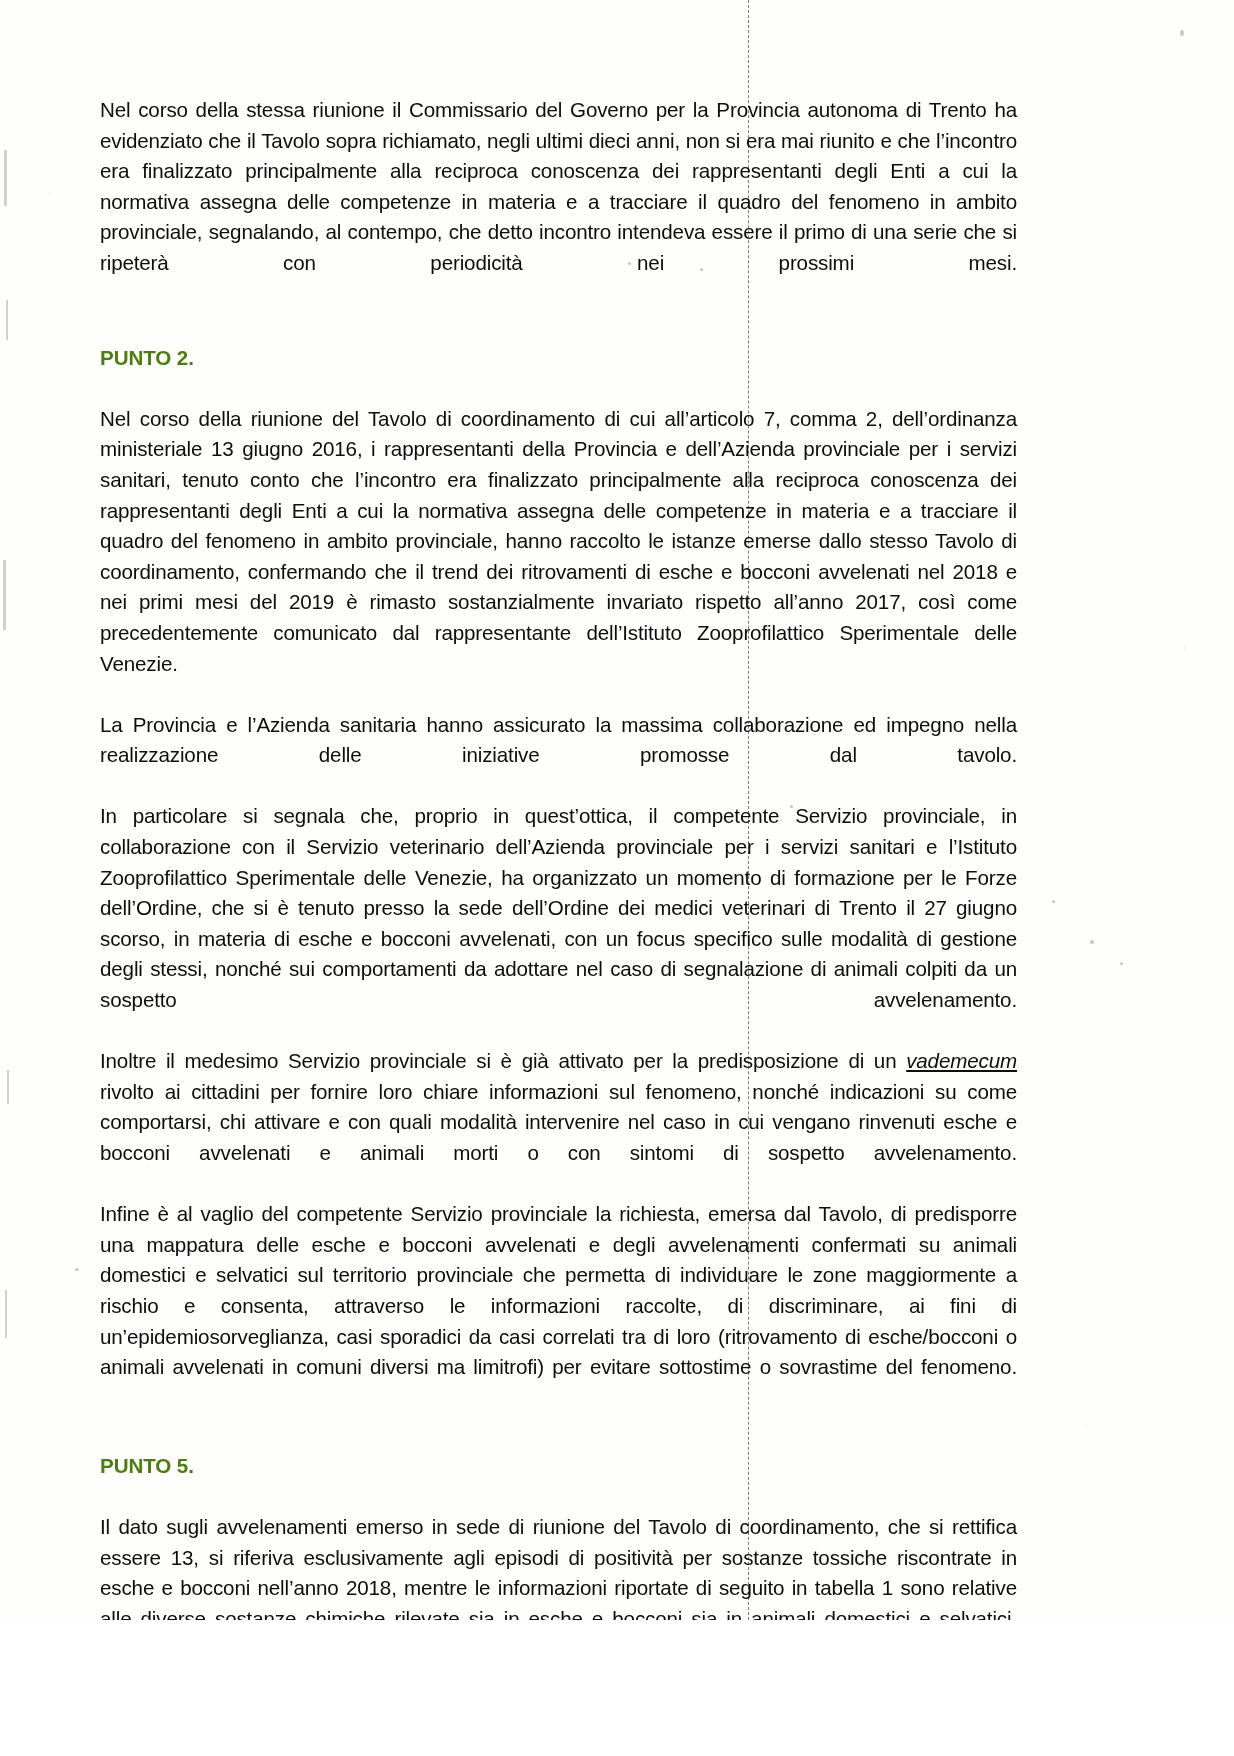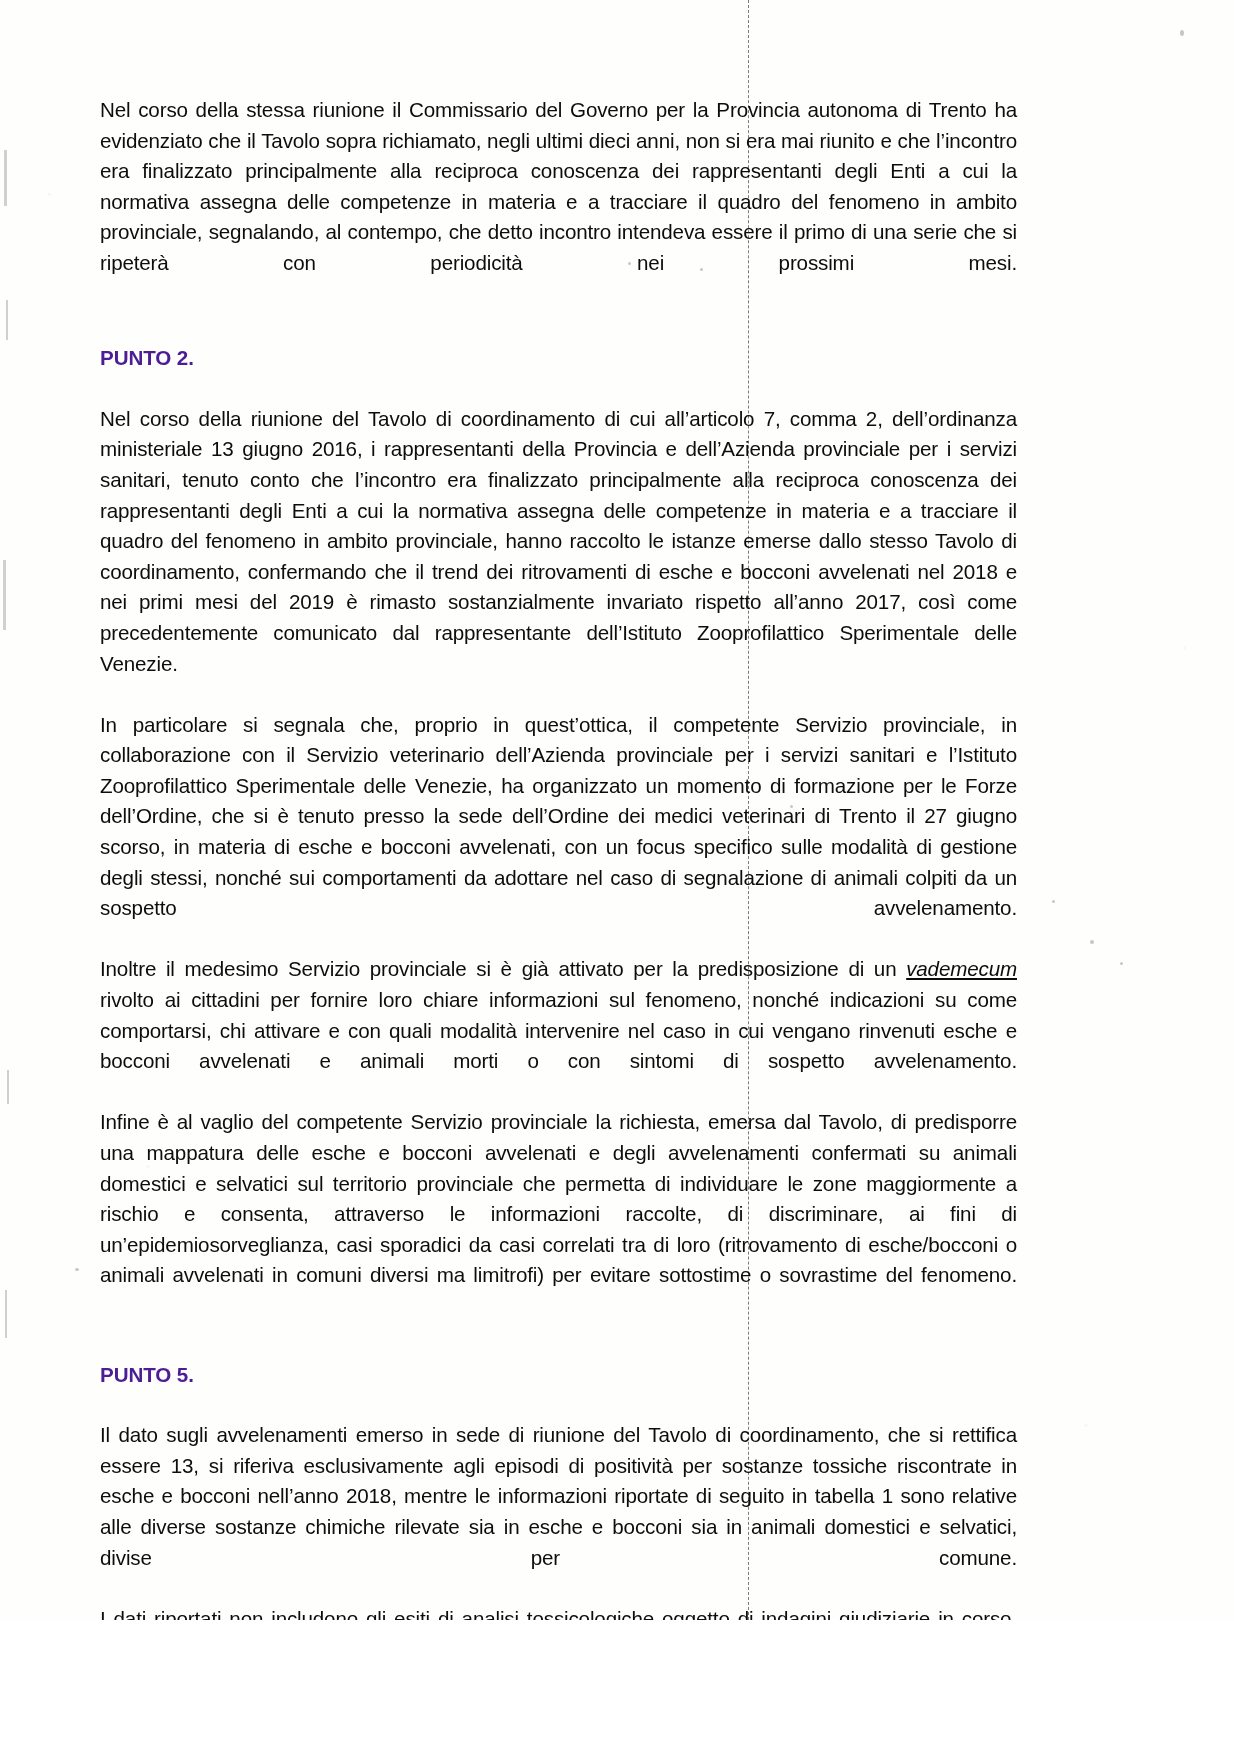--- a/index.html
+++ b/index.html
@@ -80,21 +80,21 @@
     color: #0d0d0d;
     letter-spacing: -0.15px;
     word-spacing: 0.2px;
     -webkit-font-smoothing: none;
   }
   h2.heading {
     margin: 0;
     font-size: 20.6px;
     line-height: 30.6px;
     font-weight: bold;
-    color: #4c1d95;
+    color: #4d7c0f;
     letter-spacing: -0.1px;
   }
   .gap-sm { height: 30px; }
   .gap-md { height: 34px; }
   .gap-lg { height: 38px; }
   .ital { font-style: italic; text-decoration: underline; }
 
   
   p.para::after {
     content: "";
@@ -130,20 +130,21 @@
     <p class="para">Nel corso della stessa riunione il Commissario del Governo per la Provincia autonoma di Trento ha evidenziato che il Tavolo sopra richiamato, negli ultimi dieci anni, non si era mai riunito e che l’incontro era finalizzato principalmente alla reciproca conoscenza dei rappresentanti degli Enti a cui la normativa assegna delle competenze in materia e a tracciare il quadro del fenomeno in ambito provinciale, segnalando, al contempo, che detto incontro intendeva essere il primo di una serie che si ripeterà con periodicità nei prossimi mesi.</p>
 
     <div class="gap-md"></div>
 
     <h2 class="heading">PUNTO 2.</h2>
 
     <div class="gap-sm"></div>
 
     <p class="para">Nel corso della riunione del Tavolo di coordinamento di cui all’articolo 7, comma 2, dell’ordinanza ministeriale 13 giugno 2016, i rappresentanti della Provincia e dell’Azienda provinciale per i servizi sanitari, tenuto conto che l’incontro era finalizzato principalmente alla reciproca conoscenza dei rappresentanti degli Enti a cui la normativa assegna delle competenze in materia e a tracciare il quadro del fenomeno in ambito provinciale, hanno raccolto le istanze emerse dallo stesso Tavolo di coordinamento, confermando che il trend dei ritrovamenti di esche e bocconi avvelenati nel 2018 e nei primi mesi del 2019 è rimasto sostanzialmente invariato rispetto all’anno 2017, così come precedentemente comunicato dal rappresentante dell’Istituto Zooprofilattico Sperimentale delle Venezie.</p>
 
+    <p class="para">La Provincia e l’Azienda sanitaria hanno assicurato la massima collaborazione ed impegno nella realizzazione delle iniziative promosse dal tavolo.</p>
 
     <p class="para">In particolare si segnala che, proprio in quest’ottica, il competente Servizio provinciale, in collaborazione con il Servizio veterinario dell’Azienda provinciale per i servizi sanitari e l’Istituto Zooprofilattico Sperimentale delle Venezie, ha  organizzato un momento di formazione per le Forze dell’Ordine, che si è tenuto presso la sede dell’Ordine dei medici veterinari di Trento il  27 giugno scorso, in materia di esche e bocconi avvelenati, con un focus specifico sulle modalità di gestione degli stessi, nonché sui comportamenti da adottare nel caso di segnalazione di animali colpiti da un sospetto avvelenamento.</p>
 
     <p class="para"><span>Inoltre il medesimo Servizio provinciale si è già attivato per la predisposizione di un </span><span class="ital">vademecum</span><span> rivolto ai cittadini per fornire loro chiare informazioni sul fenomeno, nonché indicazioni su come comportarsi, chi attivare e con quali modalità intervenire nel caso in cui vengano rinvenuti esche e bocconi avvelenati e animali morti o con sintomi di sospetto avvelenamento.</span></p>
 
     <p class="para">Infine è al vaglio del competente Servizio provinciale la richiesta, emersa dal Tavolo, di predisporre una mappatura delle esche e bocconi avvelenati e degli avvelenamenti confermati su animali domestici e selvatici sul territorio provinciale che permetta di individuare le zone maggiormente a rischio e consenta, attraverso le informazioni raccolte, di discriminare, ai fini di un’epidemiosorveglianza, casi sporadici da casi correlati tra di loro (ritrovamento di esche/bocconi o animali avvelenati in comuni diversi ma limitrofi) per evitare sottostime o sovrastime del fenomeno.</p>
 
     <div class="gap-lg"></div>
 
     <h2 class="heading">PUNTO 5.</h2>

